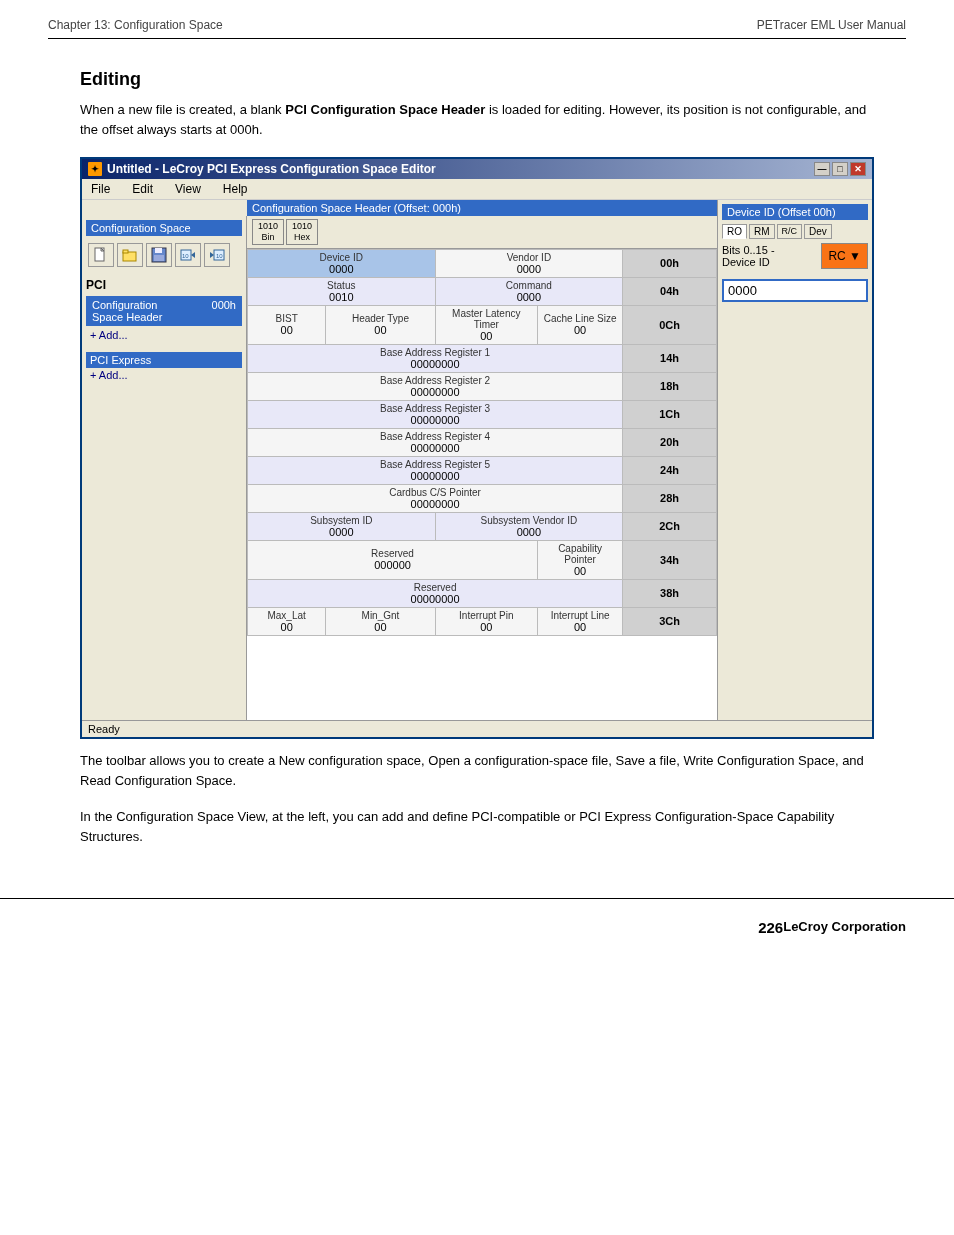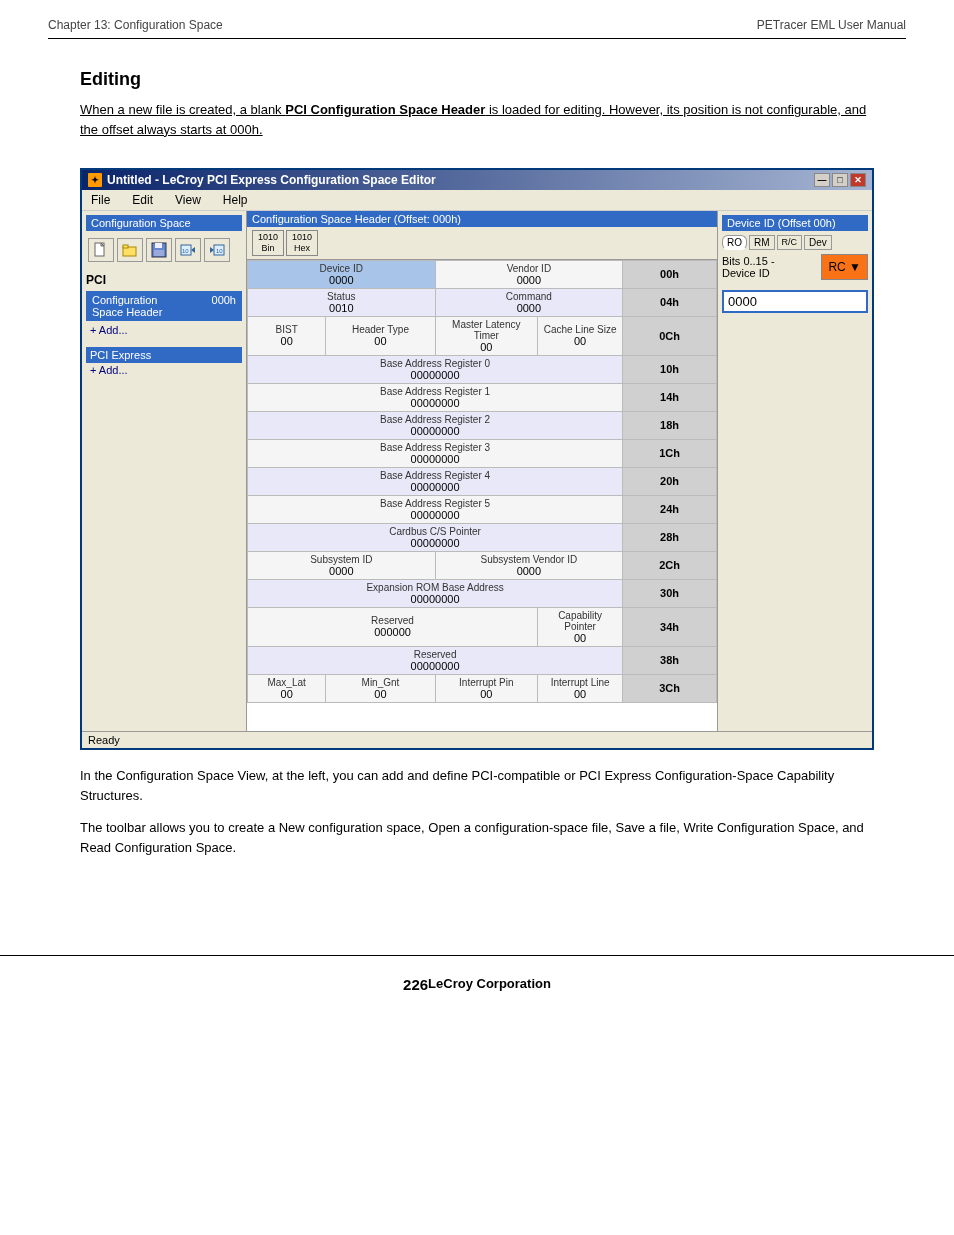--- a/index.html
+++ b/index.html
@@ -32,22 +32,21 @@
 
     .section-title {
       font-size: 18px;
       font-weight: bold;
       margin-bottom: 10px;
     }
 
     .intro-text {
       font-size: 13px;
       line-height: 1.5;
-      margin-bottom: 29px;
-      text-decoration: underline;
+      margin-bottom: 18px;
     }
 
     .intro-text strong {
       font-weight: bold;
     }
 
     
     .window {
       border: 2px solid #003a7a;
       background: #ece9d8;
@@ -123,20 +122,21 @@
       height: 520px;
     }
 
     
     .left-panel {
       width: 165px;
       background: #ece9d8;
       border-right: 1px solid #999;
       padding: 4px;
       flex-shrink: 0;
+      margin-top: 16px;
     }
 
     .left-panel-header {
       background: #316ac5;
       color: white;
       font-size: 11px;
       padding: 2px 5px;
       margin-bottom: 4px;
     }
 
@@ -291,21 +291,20 @@
       font-size: 10px;
       border: 1px solid #999;
       background: #ece9d8;
       padding: 1px 4px;
       cursor: pointer;
     }
 
     .right-tab.active {
       background: #fff;
       border-bottom: 1px solid #fff;
-      border-radius: 6px;
     }
 
     .value-input {
       width: 100%;
       margin-top: 6px;
       font-size: 12px;
       border: 2px solid #316ac5;
       padding: 2px 4px;
       background: white;
     }
@@ -321,23 +320,23 @@
     
     .body-text {
       margin-top: 16px;
       font-size: 13px;
       line-height: 1.55;
     }
 
     
     .page-footer {
       display: flex;
-      justify-content: center;
+      justify-content: flex-end;
       padding: 20px 48px 10px 48px;
-      margin-top: 96px;
+      margin-top: 50px;
       font-size: 13px;
       font-weight: bold;
       border-top: 1px solid #000;
     }
   </style>
 </head>
 <body>
 
 <div class="page-header">
   <span>Chapter 13: Configuration Space</span>
@@ -477,27 +476,20 @@
               <div class="field-name">Master Latency Timer</div>
               <div class="field-value">00</div>
             </td>
             <td>
               <div class="field-name">Cache Line Size</div>
               <div class="field-value">00</div>
             </td>
             <td class="offset-col">0Ch</td>
           </tr>
 
-          <tr>
-            <td colspan="4">
-              <div class="field-name">Base Address Register 0</div>
-              <div class="field-value">00000000</div>
-            </td>
-            <td class="offset-col">10h</td>
-          </tr>
 
           <tr>
             <td colspan="4">
               <div class="field-name">Base Address Register 1</div>
               <div class="field-value">00000000</div>
             </td>
             <td class="offset-col">14h</td>
           </tr>
 
           <tr>
@@ -545,27 +537,20 @@
               <div class="field-name">Subsystem ID</div>
               <div class="field-value">0000</div>
             </td>
             <td colspan="2">
               <div class="field-name">Subsystem Vendor ID</div>
               <div class="field-value">0000</div>
             </td>
             <td class="offset-col">2Ch</td>
           </tr>
 
-          <tr>
-            <td colspan="4">
-              <div class="field-name">Expansion ROM Base Address</div>
-              <div class="field-value">00000000</div>
-            </td>
-            <td class="offset-col">30h</td>
-          </tr>
 
           <tr>
             <td colspan="3">
               <div class="field-name">Reserved</div>
               <div class="field-value">000000</div>
             </td>
             <td colspan="1">
               <div class="field-name">Capability Pointer</div>
               <div class="field-value">00</div>
             </td>
@@ -625,25 +610,25 @@
       </div>
 
     </div>
 
     <div class="status-bar">
       <span>Ready</span>
     </div>
 
   </div>
 
+  <div class="body-text" style="margin-top:12px;">
+    <p>The toolbar allows you to create a New configuration space, Open a configuration-space file, Save a file, Write Configuration Space, and Read Configuration Space.</p>
+  </div>
   <div class="body-text">
     <p>In the Configuration Space View, at the left, you can add and define PCI-compatible or PCI Express Configuration-Space Capability Structures.</p>
-  </div>
-  <div class="body-text" style="margin-top:12px;">
-    <p>The toolbar allows you to create a New configuration space, Open a configuration-space file, Save a file, Write Configuration Space, and Read Configuration Space.</p>
   </div>
 
 </div>
 
 <div class="page-footer">
   <span style="font-weight:bold;font-size:15px;">226</span>
   <span>LeCroy Corporation</span>
 </div>
 
 </body></html>

